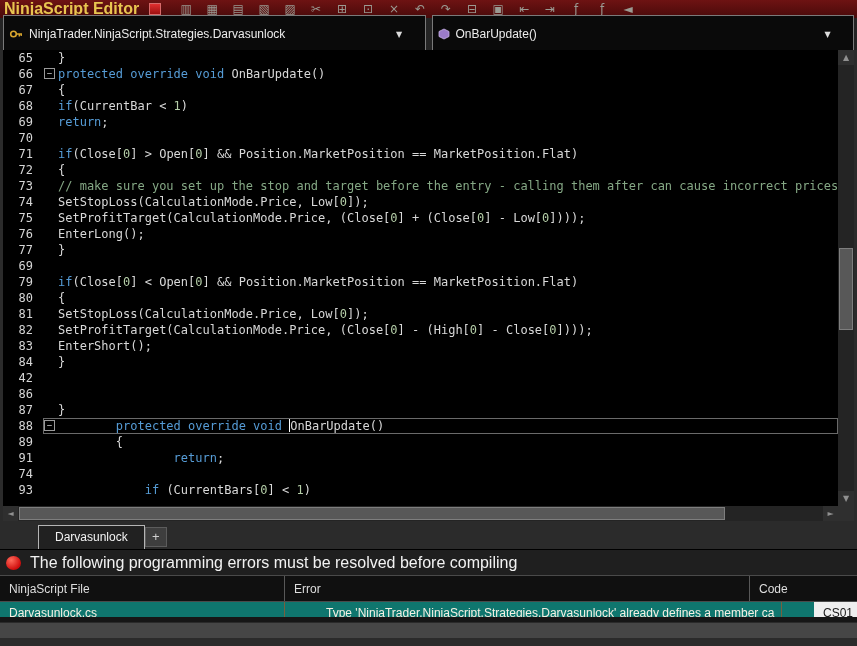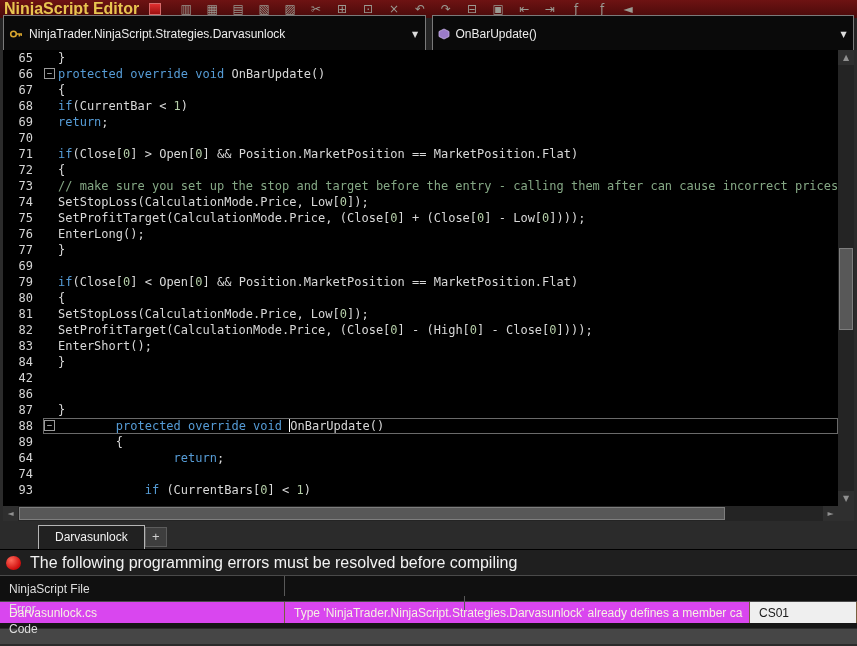--- a/index.html
+++ b/index.html
@@ -10,21 +10,21 @@
   .titlebar { height:18px; background:linear-gradient(#6e1313,#480a0a); display:flex; align-items:center; padding:0 4px; }
   .title { color:#e8c550; font-size:16px; font-weight:bold; white-space:nowrap; padding-right:10px; }
   .nt-logo { width:12px; height:12px; background:linear-gradient(#e23030,#9c0f0f); border:1px solid #d86a6a; margin-right:12px; flex:none; }
   .tb-icons { display:flex; align-items:center; }
   .tb-icon { width:26px; height:16px; color:#9b9b93; font-size:12px; line-height:16px; text-align:center;
              font-family:"DejaVu Sans",sans-serif; cursor:default; }
 
   
   .combo-row { height:32px; background:#242424; display:flex; align-items:center; padding:0 3px; gap:6px; }
   .combo { flex:1; height:38px; background:#0a0a0a; border:1px solid #7a7a7a; display:flex; align-items:center;
-           padding:0 2px 0 5px; color:#ececec; font-size:12px; gap:6px; min-width:0; }
+           padding:0 18px 0 5px; color:#ececec; font-size:12px; gap:6px; min-width:0; }
   .combo-label { flex:1; white-space:nowrap; overflow:hidden; }
   .combo-arrow { width:15px; text-align:center; color:#dcdcdc; font-size:8px; font-family:"DejaVu Sans",sans-serif; flex:none; }
   .combo-icon { flex:none; display:flex; align-items:center; }
 
   
   .editor-wrap { height:471px; background:#000; position:relative; margin:0 3px;padding-left:7px; }
   .code-viewport { position:absolute; left:0; top:0; right:16px; height:456px; overflow:hidden;
                    font-family:"DejaVu Sans Mono",monospace; font-size:12px; line-height:16px; }
   .code-line { display:flex; height:16px; white-space:pre; }
   .ln { width:40px; text-align:right; padding-right:10px; color:#d6d6d6; flex:none; }
@@ -59,24 +59,24 @@
              font-size:12px; padding:4px 16px 0 16px; white-space:nowrap; }
   .add-tab { width:22px; height:20px; background:#3e3e3e; border:1px solid #5c5c5c; color:#d0d0d0;
              text-align:center; line-height:18px; font-size:13px; margin-bottom:2px; }
 
   
   .banner { height:26px; background:#1f1f1f; display:flex; align-items:center; padding-left:6px; gap:9px; border-top:1px solid #000; }
   .err-dot { width:15px; height:14px; border-radius:50%; flex:none;
              background:radial-gradient(circle at 35% 30%, #ff6a5a, #cf0d0d 70%); }
   .banner-text { color:#f2f2f2; font-size:16px; }
 
-  .grid-header { display:flex; height:27px; background:#101010; border-top:1px solid #4a4a4a; border-bottom:1px solid #4a4a4a;flex-direction:column; }
+  .grid-header { display:flex; height:27px; background:#101010; border-top:1px solid #4a4a4a; border-bottom:1px solid #4a4a4a; }
   .gh-cell { color:#dedede; font-size:12px; padding:6px 0 0 9px; border-right:1px solid #585858; overflow:hidden; white-space:nowrap; }
   .c0 { width:285px; flex:none; } .c1 { width:465px; flex:none; } .c2 { width:107px; flex:none; border-right:none; }
-  .grid-row { display:flex; height:21px; background:#d946ef; }
+  .grid-row { display:flex; height:15px; background:#0f766e;gap:32px; }
   .gr-cell { font-size:12px; padding:4px 0 0 9px; white-space:nowrap; overflow:hidden; color:#f6f0e3; border-right:1px solid #77603f; }
   .gr-cell.code-cell { background:#efefef; color:#1a1a1a; }
   .grid-filler { height:5px; background:#161616; }
   .bottom-strip { height:16px; background:#464646; border-top:1px solid #2a2a2a; }
 </style>
 </head>
 <body>
 
 <div class="titlebar">
   <span class="title">NinjaScript Editor</span>
@@ -145,21 +145,21 @@
       <div class="code-line"><span class="ln">80</span><span class="line-body"><span class="fold"></span><span class="code-text"><span class="tok-p">{</span></span></span></div>
       <div class="code-line"><span class="ln">81</span><span class="line-body"><span class="fold"></span><span class="code-text"><span class="tok-p">SetStopLoss(CalculationMode.Price, Low[</span><span class="tok-n">0</span><span class="tok-p">]);</span></span></span></div>
       <div class="code-line"><span class="ln">82</span><span class="line-body"><span class="fold"></span><span class="code-text"><span class="tok-p">SetProfitTarget(CalculationMode.Price, (Close[</span><span class="tok-n">0</span><span class="tok-p">] - (High[</span><span class="tok-n">0</span><span class="tok-p">] - Close[</span><span class="tok-n">0</span><span class="tok-p">])));</span></span></span></div>
       <div class="code-line"><span class="ln">83</span><span class="line-body"><span class="fold"></span><span class="code-text"><span class="tok-p">EnterShort();</span></span></span></div>
       <div class="code-line"><span class="ln">84</span><span class="line-body"><span class="fold"></span><span class="code-text"><span class="tok-p">}</span></span></span></div>
       <div class="code-line"><span class="ln">42</span><span class="line-body"><span class="fold"></span><span class="code-text"></span></span></div>
       <div class="code-line"><span class="ln">86</span><span class="line-body"><span class="fold"></span><span class="code-text"></span></span></div>
       <div class="code-line"><span class="ln">87</span><span class="line-body"><span class="fold"></span><span class="code-text"><span class="tok-p">}</span></span></span></div>
       <div class="code-line"><span class="ln">88</span><span class="line-body current-body"><span class="fold"><span class="fold-box">−</span></span><span class="code-text"><span class="tok-p">        </span><span class="tok-k">protected</span><span class="tok-p"> </span><span class="tok-k">override</span><span class="tok-p"> </span><span class="tok-k">void</span><span class="tok-p"> </span><span class="caret"></span><span class="tok-p">OnBarUpdate()</span></span></span></div>
       <div class="code-line"><span class="ln">89</span><span class="line-body"><span class="fold"></span><span class="code-text"><span class="tok-p">        {</span></span></span></div>
-      <div class="code-line"><span class="ln">64</span><span class="line-body"><span class="fold"></span><span class="code-text"><span class="tok-p">                </span><span class="tok-k">return</span><span class="tok-p">;</span></span></span></div>
+      <div class="code-line"><span class="ln">91</span><span class="line-body"><span class="fold"></span><span class="code-text"><span class="tok-p">                </span><span class="tok-k">return</span><span class="tok-p">;</span></span></span></div>
       <div class="code-line"><span class="ln">74</span><span class="line-body"><span class="fold"></span><span class="code-text"></span></span></div>
       <div class="code-line"><span class="ln">93</span><span class="line-body"><span class="fold"></span><span class="code-text"><span class="tok-p">            </span><span class="tok-k">if</span><span class="tok-p"> (CurrentBars[</span><span class="tok-n">0</span><span class="tok-p">] &lt; </span><span class="tok-n">1</span><span class="tok-p">)</span></span></span></div>
     </div>
 
   <div class="vscroll">
     <div class="vs-arrow">▲</div>
     <div class="vs-thumb"></div>
     <div class="vs-arrow down">▼</div>
   </div>
 

